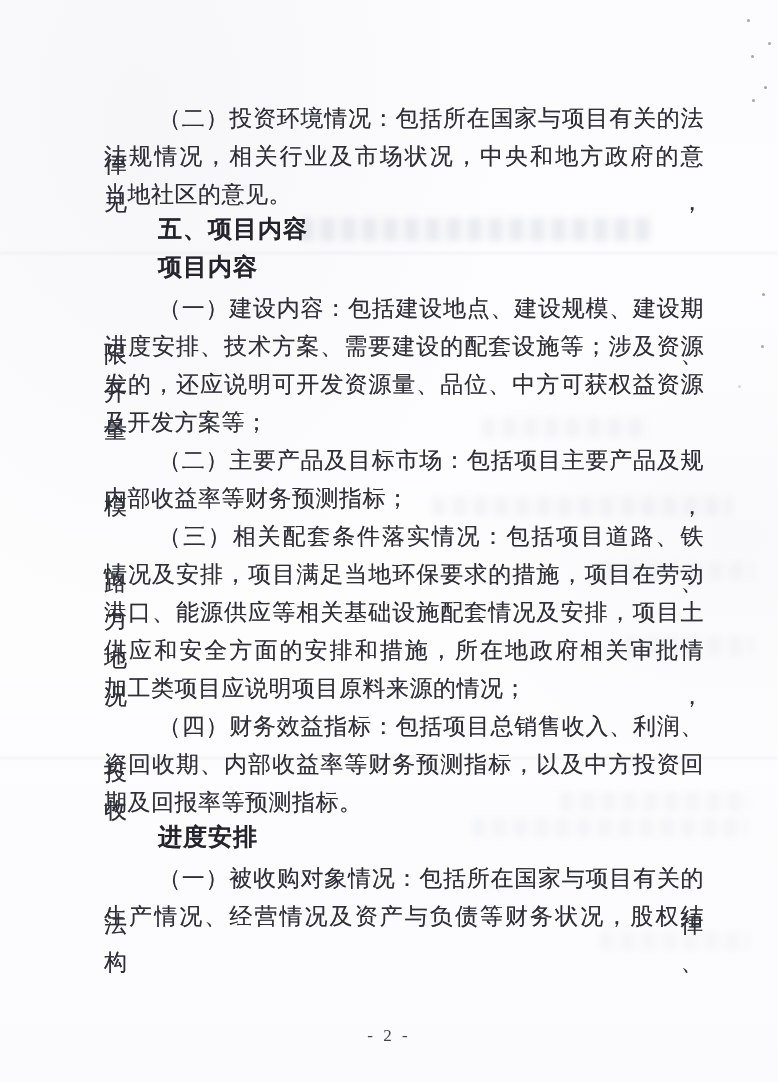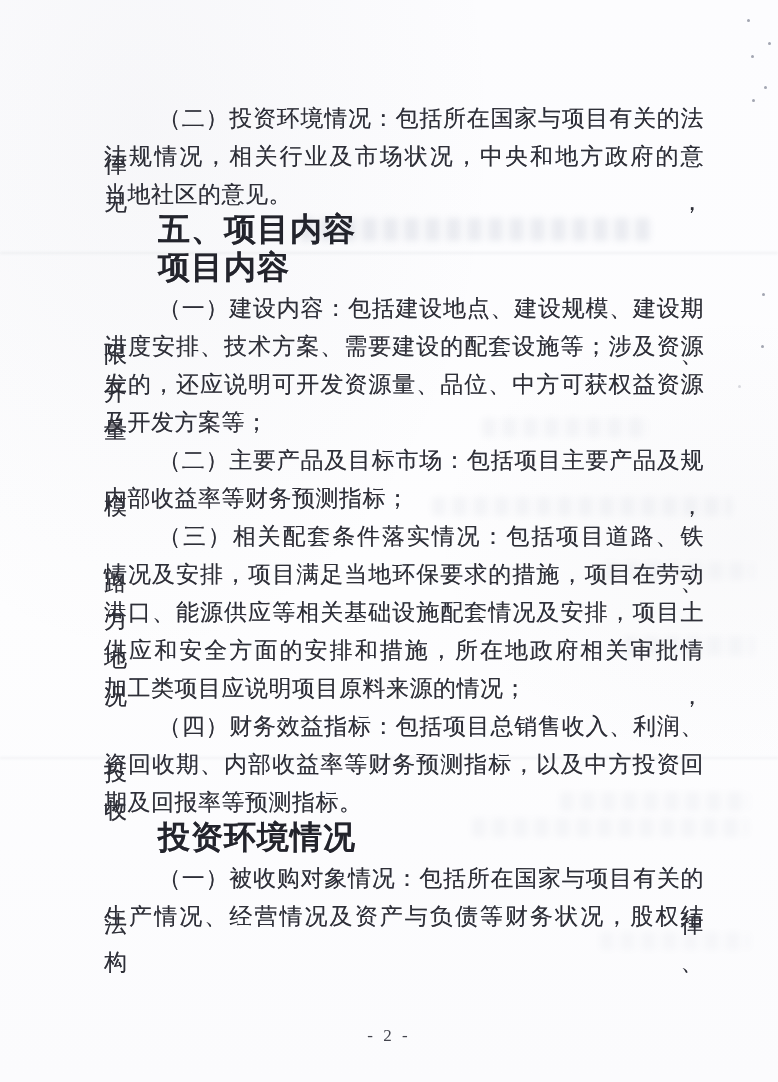--- a/index.html
+++ b/index.html
@@ -45,21 +45,21 @@
     padding-left: 54px;
   }
   .line.fill.indent {
     padding-left: 0;
     text-indent: 54px;
   }
   .heading {
     height: 38px;
     line-height: 38px;
     padding-left: 54px;
-    font-size: 32px;
+    font-size: 24px;
     font-weight: 700;
     font-family: "Liberation Sans", "DejaVu Sans", sans-serif;
     color: #23242c;
     letter-spacing: 1px;
     text-shadow: 0 0 0.5px rgba(35,36,44,0.5);
   }
   .page-number {
     position: absolute;
     top: 1026px;
     left: 0;
@@ -136,20 +136,20 @@
       <div class="line fill indent">（二）主要产品及目标市场：包括项目主要产品及规模，</div>
       <div class="line">内部收益率等财务预测指标；</div>
       <div class="line fill indent">（三）相关配套条件落实情况：包括项目道路、铁路、</div>
       <div class="line fill">情况及安排，项目满足当地环保要求的措施，项目在劳动力</div>
       <div class="line fill">港口、能源供应等相关基础设施配套情况及安排，项目土地</div>
       <div class="line fill">供应和安全方面的安排和措施，所在地政府相关审批情况，</div>
       <div class="line">加工类项目应说明项目原料来源的情况；</div>
       <div class="line fill indent">（四）财务效益指标：包括项目总销售收入、利润、投</div>
       <div class="line fill">资回收期、内部收益率等财务预测指标，以及中方投资回收</div>
       <div class="line">期及回报率等预测指标。</div>
-      <div class="heading">投资环境情况</div>
+      <div class="heading">进度安排</div>
       <div class="line fill indent">（一）被收购对象情况：包括所在国家与项目有关的法律</div>
       <div class="line fill">生产情况、经营情况及资产与负债等财务状况，股权结构、</div>
     </div>
 
   <div class="page-number">- 2 -</div>
 
 </div>
 
 </body></html>

